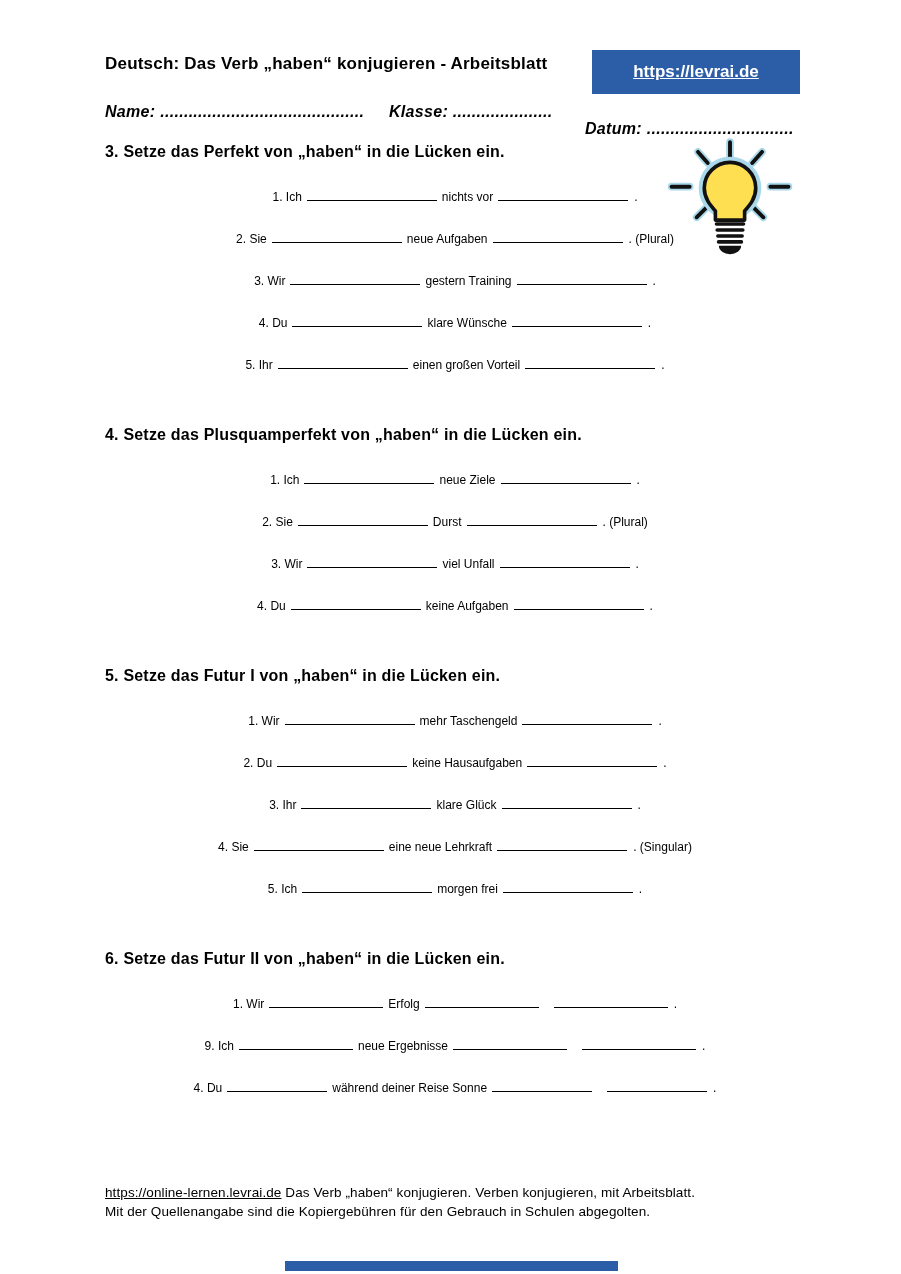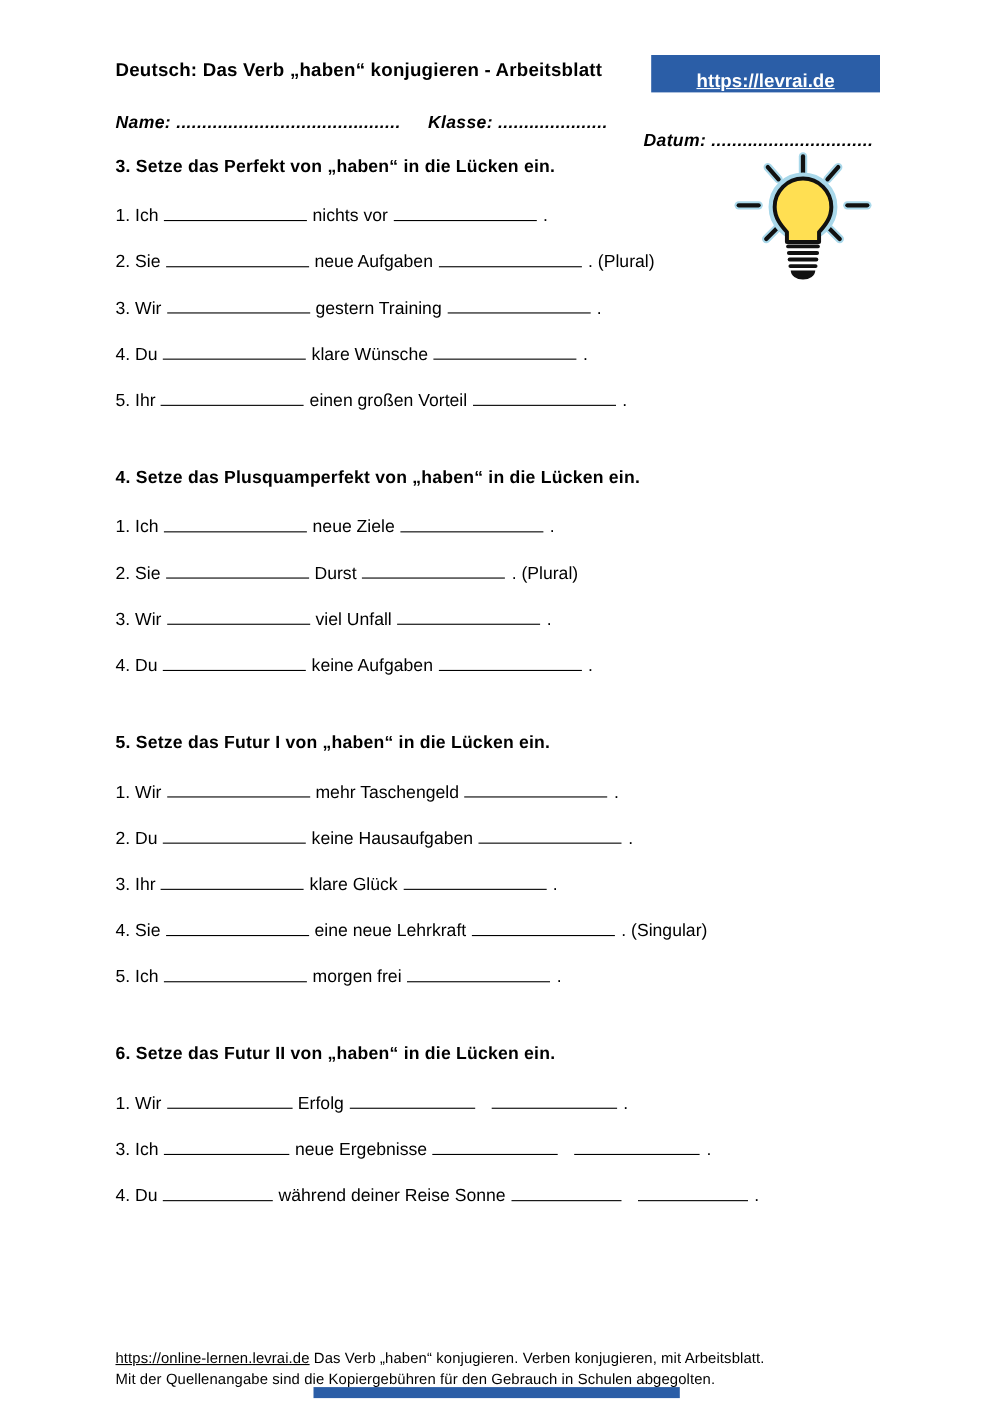--- a/index.html
+++ b/index.html
@@ -11,58 +11,58 @@
     color:#000;
     overflow:hidden;
     margin:0 auto;
   }
   
   .title{
     position:absolute;left:105px;top:54px;
     font-size:17px;font-weight:bold;letter-spacing:.2px;
   }
   .link-box{
-    position:absolute;left:592px;top:50px;width:208px;height:34px;
-    display:flex;align-items:flex-end;justify-content:center;
+    position:absolute;left:592px;top:50px;width:208px;height:44px;
+    display:flex;align-items:center;justify-content:center;
   }
   .link-box a{
     color:#fff;font-size:17px;font-weight:bold;text-decoration:underline;
   }
   
   .name-row{position:absolute;top:103px;left:0;width:100%;height:24px;
     font-size:16px;font-weight:bold;font-style:italic;}
   .name-row .fld{position:absolute;white-space:nowrap;letter-spacing:.3px;}
   .fld-name{left:105px;}
   .fld-klasse{left:389px;}
   .fld-datum{left:585px;margin-top:17px;}
   
   .sections{position:absolute;left:105px;top:143px;width:700px;}
   .section{margin:0;}
   .section + .section{margin-top:31px;}
   .sec-heading{
     height:42px;font-size:16px;font-weight:bold;letter-spacing:.2px;
     white-space:nowrap;
   }
   .item{
-    height:42px;font-size:16px;white-space:nowrap;
+    height:42px;font-size:12px;white-space:nowrap;text-align:center;
   }
   .blank{
     display:inline-block;
     border-bottom:1.6px solid #000;
     height:15px;
     margin:0 5px;
     vertical-align:baseline;
   }
   .blank.second{margin-left:10px;}
   .item .end{margin-left:1px;}
   
   .bulb-wrap{position:absolute;left:660px;top:138px;width:140px;height:128px;}
   
   .footer{
-    position:absolute;left:105px;top:1225px;width:720px;
+    position:absolute;left:105px;top:1183px;width:720px;
     font-size:13.5px;line-height:19px;letter-spacing:.1px;
   }
   .footer a{color:#000;text-decoration:underline;}
   
   .bottom-bar{
     position:absolute;left:285px;top:1261px;width:333px;height:10px;
   }
 </style>
 </head>
 <body>
@@ -100,21 +100,21 @@
         <div class="sec-heading">5. Setze das Futur I von „haben“ in die Lücken ein.</div>
         <div class="item"><span>1. Wir</span><span class="blank" style="width: 130px;"></span><span>mehr Taschengeld</span><span class="blank" style="width: 130px;"></span><span class="end">.</span></div>
         <div class="item"><span>2. Du</span><span class="blank" style="width: 130px;"></span><span>keine Hausaufgaben</span><span class="blank" style="width: 130px;"></span><span class="end">.</span></div>
         <div class="item"><span>3. Ihr</span><span class="blank" style="width: 130px;"></span><span>klare Glück</span><span class="blank" style="width: 130px;"></span><span class="end">.</span></div>
         <div class="item"><span>4. Sie</span><span class="blank" style="width: 130px;"></span><span>eine neue Lehrkraft</span><span class="blank" style="width: 130px;"></span><span class="end">. (Singular)</span></div>
         <div class="item"><span>5. Ich</span><span class="blank" style="width: 130px;"></span><span>morgen frei</span><span class="blank" style="width: 130px;"></span><span class="end">.</span></div>
       </div>
       <div class="section">
         <div class="sec-heading">6. Setze das Futur II von „haben“ in die Lücken ein.</div>
         <div class="item"><span>1. Wir</span><span class="blank" style="width: 114px;"></span><span>Erfolg</span><span class="blank" style="width: 114px;"></span><span class="blank second" style="width: 114px;"></span><span class="end">.</span></div>
-        <div class="item"><span>3. Ich</span><span class="blank" style="width: 114px;"></span><span>neue Ergebnisse</span><span class="blank" style="width: 114px;"></span><span class="blank second" style="width: 114px;"></span><span class="end">.</span></div>
+        <div class="item"><span>9. Ich</span><span class="blank" style="width: 114px;"></span><span>neue Ergebnisse</span><span class="blank" style="width: 114px;"></span><span class="blank second" style="width: 114px;"></span><span class="end">.</span></div>
         <div class="item"><span>4. Du</span><span class="blank" style="width: 100px;"></span><span>während deiner Reise Sonne</span><span class="blank" style="width: 100px;"></span><span class="blank second" style="width: 100px;"></span><span class="end">.</span></div>
       </div>
     </div>
 
   <div class="bulb-wrap">
     <svg width="140" height="128" viewBox="0 0 100 92">
       <g stroke="#a9d8ea" stroke-width="5.5" stroke-linecap="round" fill="none">
         <line x1="50" y1="3" x2="50" y2="14"></line>
         <line x1="27" y1="10" x2="34" y2="18"></line>
         <line x1="73" y1="10" x2="66" y2="18"></line>

